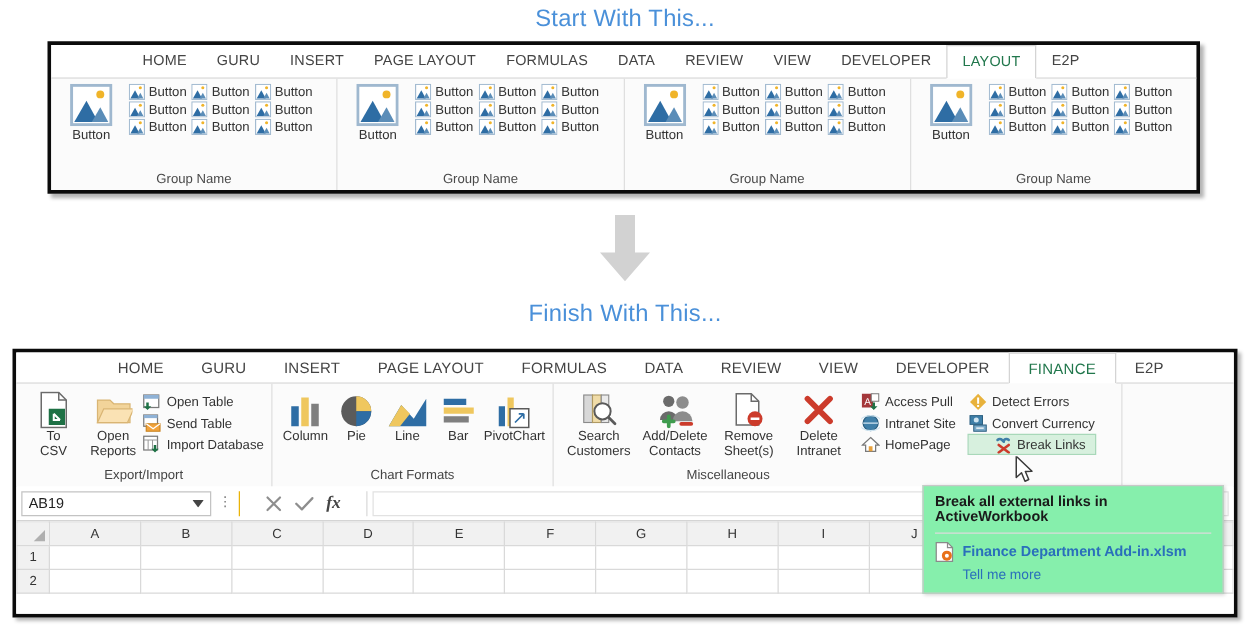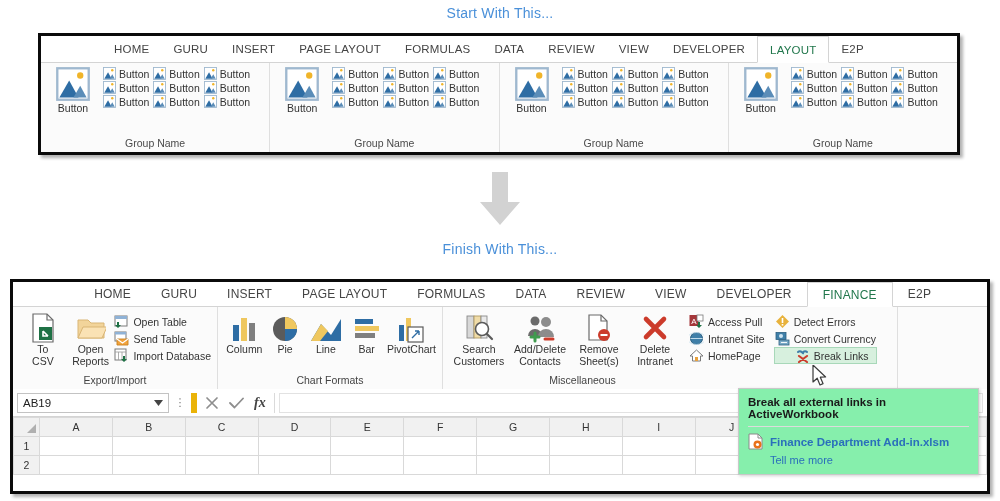--- a/index.html
+++ b/index.html
@@ -10,21 +10,21 @@
     font-family: "Liberation Sans", sans-serif;
     overflow: hidden;
   }
   .stage { position: relative; width: 1000px; height: 501px; }
 
   
   .caption {
     position: absolute; left: 0; width: 1000px;
     text-align: center;
     color: #4A90D9;
-    font-size: 14px;
+    font-size: 19px;
     letter-spacing: .2px;
   }
   #cap-start { top: 5px; }
   #cap-finish { top: 241px; }
 
   
   #down-arrow { position: absolute; left: 478px; top: 172px; width: 44px; height: 54px; }
 
   
   .framed {
@@ -110,22 +110,22 @@
 
   
   #formula-bar { display: flex; align-items: center; height: 28px; background: #fff;
                  border-bottom: 1px solid #d4d4d4; padding: 0 4px; gap: 4px; }
   #name-box {
     width: 152px; height: 20px; border: 1px solid #c3c3c3; background: #fff;
     display: flex; align-items: center; justify-content: space-between;
     padding: 0 5px; font-size: 11.5px; color: #222;
   }
   .vdots { width: 14px; text-align: center; color: #7a7a7a; font-size: 11px; line-height: 11px; letter-spacing: 0; }
-  #fx-group { display: flex; align-items: center; gap: 10px; padding: 0 8px; height: 20px;
-              border-left: 6px solid #eab308; border-right: 1px solid #dadada; }
+  #fx-group { display: flex; align-items: center; gap: 10px; padding: 0 20px; height: 20px;
+              border-left: 1px solid #eab308; border-right: 1px solid #dadada; }
   #formula-input { flex: 1; height: 20px; border: 1px solid #e2e2e2; background: #fff; }
 
   
   #sheet { position: relative; background: #fff; height: calc(100% - 25px - 82px - 28px); overflow: hidden; }
   .grid-table { border-collapse: collapse; table-layout: fixed; width: 100%; }
   .grid-table th, .grid-table td { border: 1px solid #d9d9d9; height: 19px; }
   .colhead {
     background: #f1f1f1; font-size: 10.5px; font-weight: normal; color: #333;
     text-align: center; height: 19px;
   }

